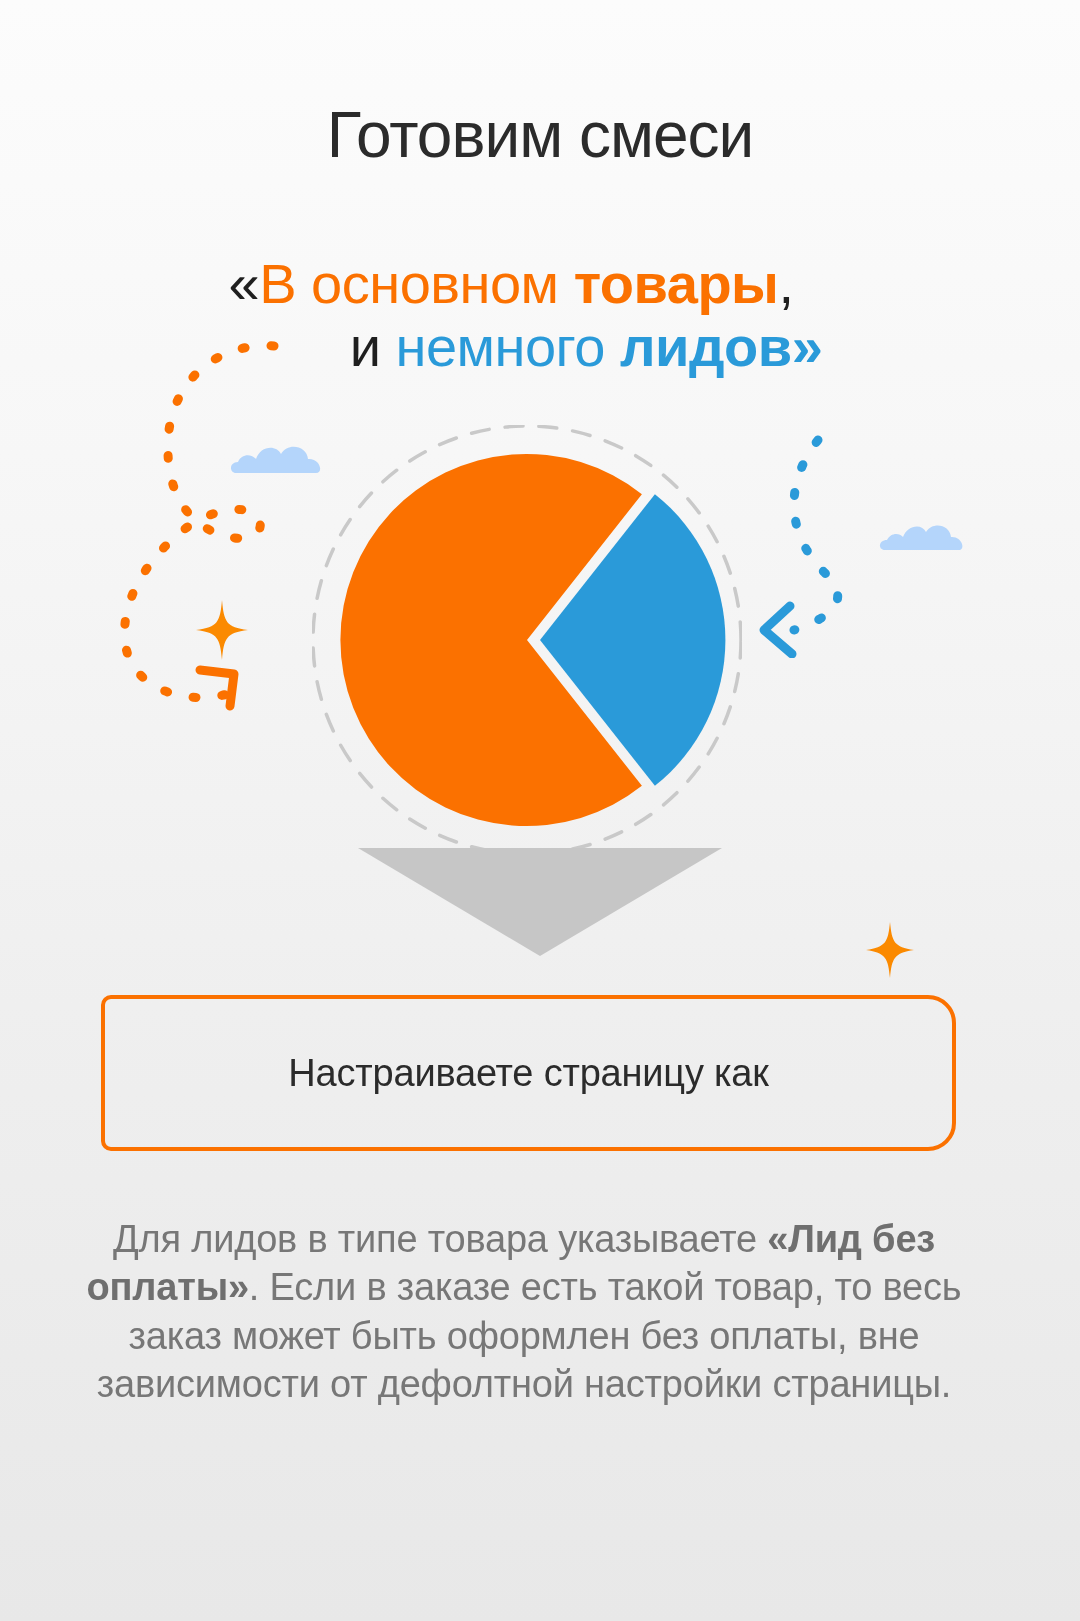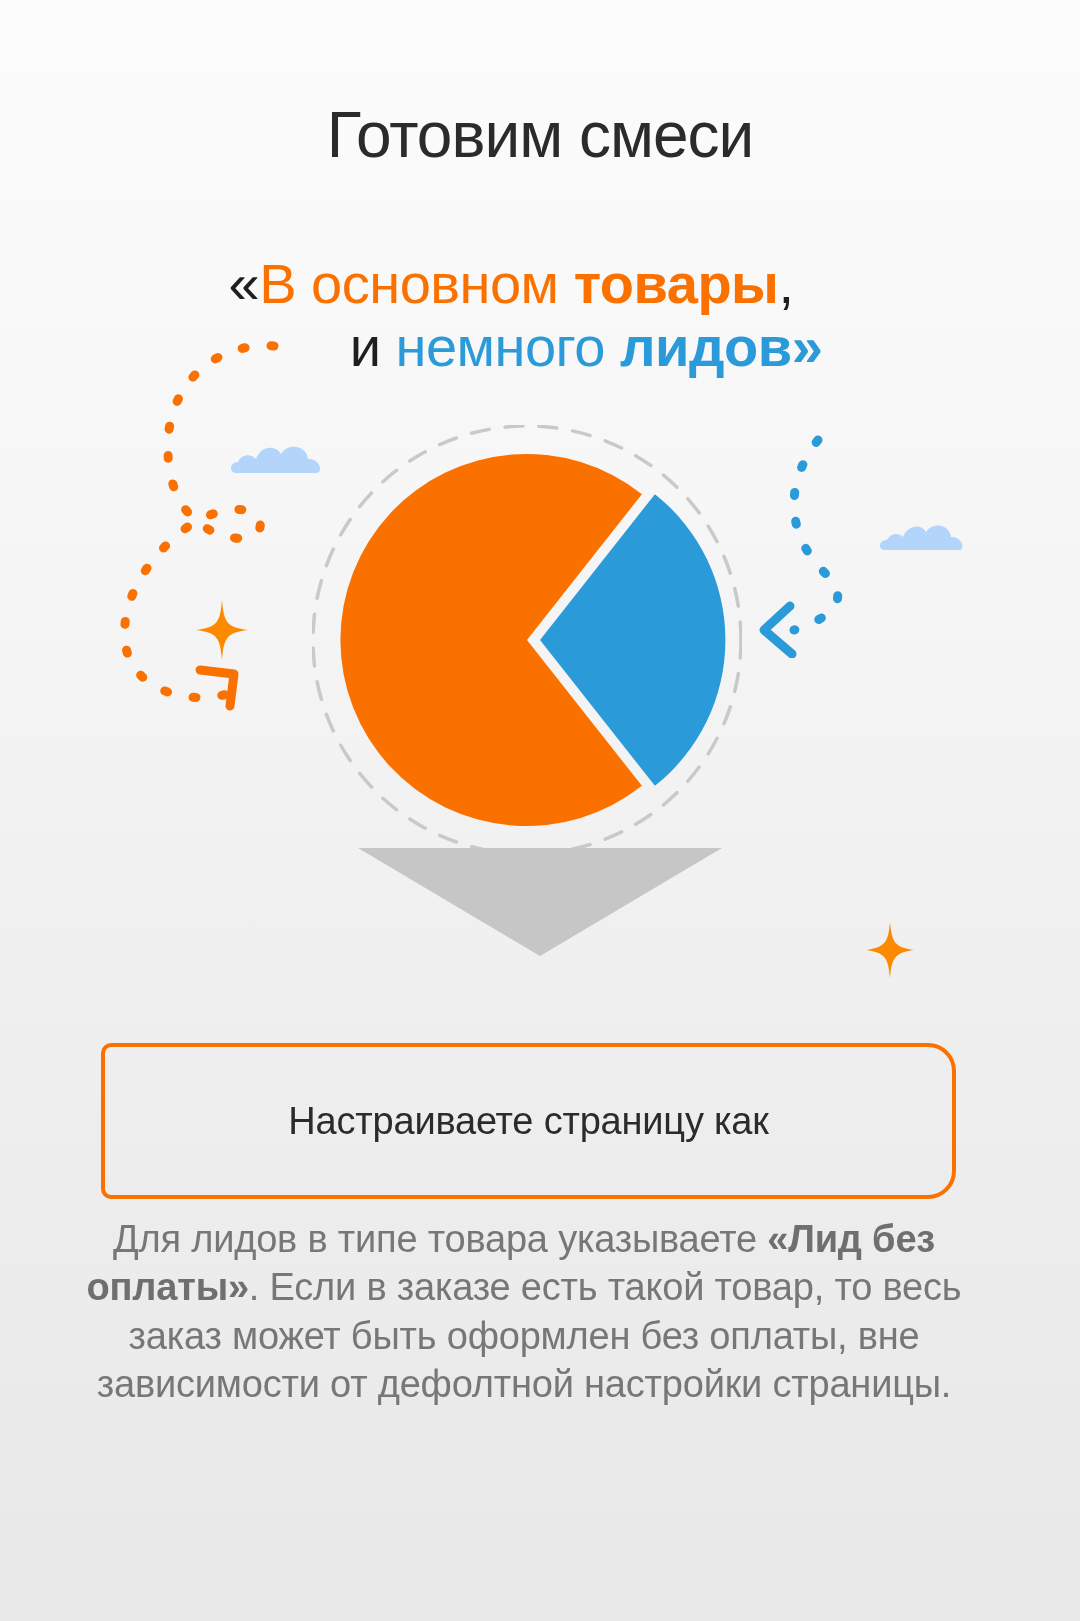--- a/index.html
+++ b/index.html
@@ -57,21 +57,20 @@
   #down-arrow { position:absolute; left:358px; top:848px; }
 
   
   #callout {
     position:absolute; left:101px; top:995px; width:855px; height:156px;
     border:4px solid #fb7100;
     border-radius:10px 28px 28px 10px;
     display:flex; flex-direction:column;
     align-items:center; justify-content:center;
     gap:2px;
-    margin-top:48px;
   }
   #callout-line1 {
     font-size:38px; font-weight:400; color:#2b2b2b; letter-spacing:-0.2px;
   }
   #callout-line2 {
     font-size:46px; font-weight:700; color:#222; letter-spacing:-0.4px;
   }
 
   
   #footnote {

